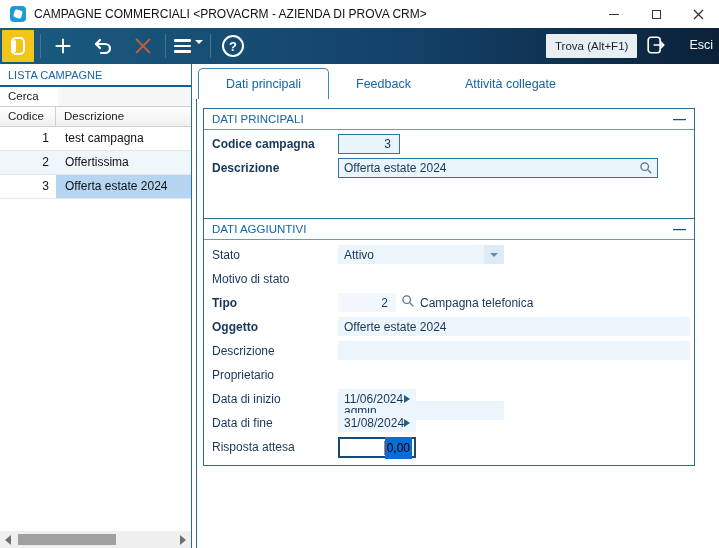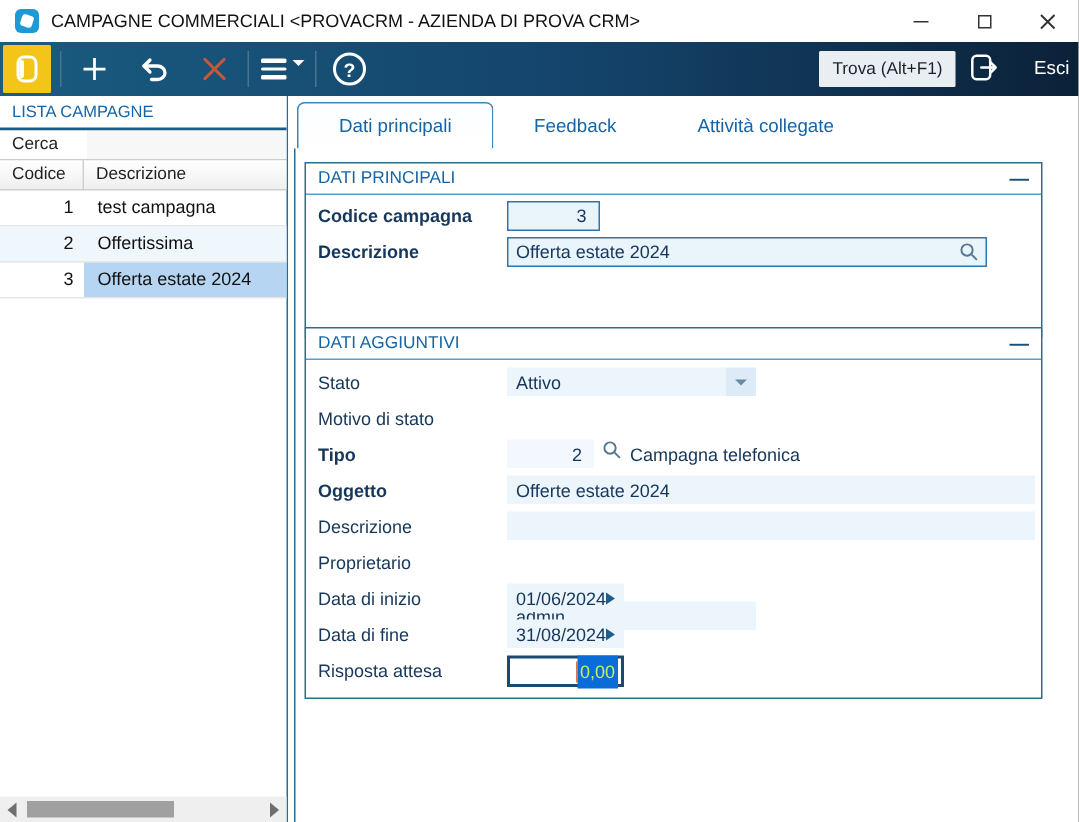--- a/index.html
+++ b/index.html
@@ -146,21 +146,21 @@
   .tipo-wrap { display: flex; align-items: center; gap: 5px; }
   .date-wrap { width: 78px; padding-right: 6px; justify-content: space-between; }
   .tri-date { width: 0; height: 0; border-top: 4px solid transparent; border-bottom: 4px solid transparent; border-left: 6px solid #1f5e8a; }
 
   .focus-input {
     width: 78px; height: 21px; background: #fff; border: 2px solid #1a4a72;
     display: flex; align-items: center; justify-content: flex-end; padding-right: 2px;
     font-size: 12px;
   }
   .sel-caret { width: 1px; height: 14px; background: #cf7b42; }
-  .sel-text { background: #0a6cd6; color: #bef264; padding: 4px 2px; }
+  .sel-text { background: #0a6cd6; color: #000000; padding: 4px 2px; }
 
   .mag-abs { position: absolute; right: 4px; top: 2px; }
 </style>
 </head>
 <body>
 
 <div class="titlebar">
   <span class="app-logo"></span>
   <span class="title-text">CAMPAGNE COMMERCIALI &lt;PROVACRM - AZIENDA DI PROVA CRM&gt;</span>
   <div class="win-controls">
@@ -338,21 +338,21 @@
     </div>
 
     <div class="frow" style="top:146px;">
       <span class="flabel">Proprietario</span>
       <div class="ctrl input-flat" style="width:166px;margin-top:36px;">admin</div>
     </div>
 
     <div class="frow" style="top:170px;">
       <span class="flabel">Data di inizio</span>
       <div class="ctrl input-flat date-wrap">
-        <span>01/06/2024</span>
+        <span>11/06/2024</span>
         <span class="tri-date"></span>
       </div>
     </div>
 
     <div class="frow" style="top:194px;">
       <span class="flabel">Data di fine</span>
       <div class="ctrl input-flat date-wrap">
         <span>31/08/2024</span>
         <span class="tri-date"></span>
       </div>

